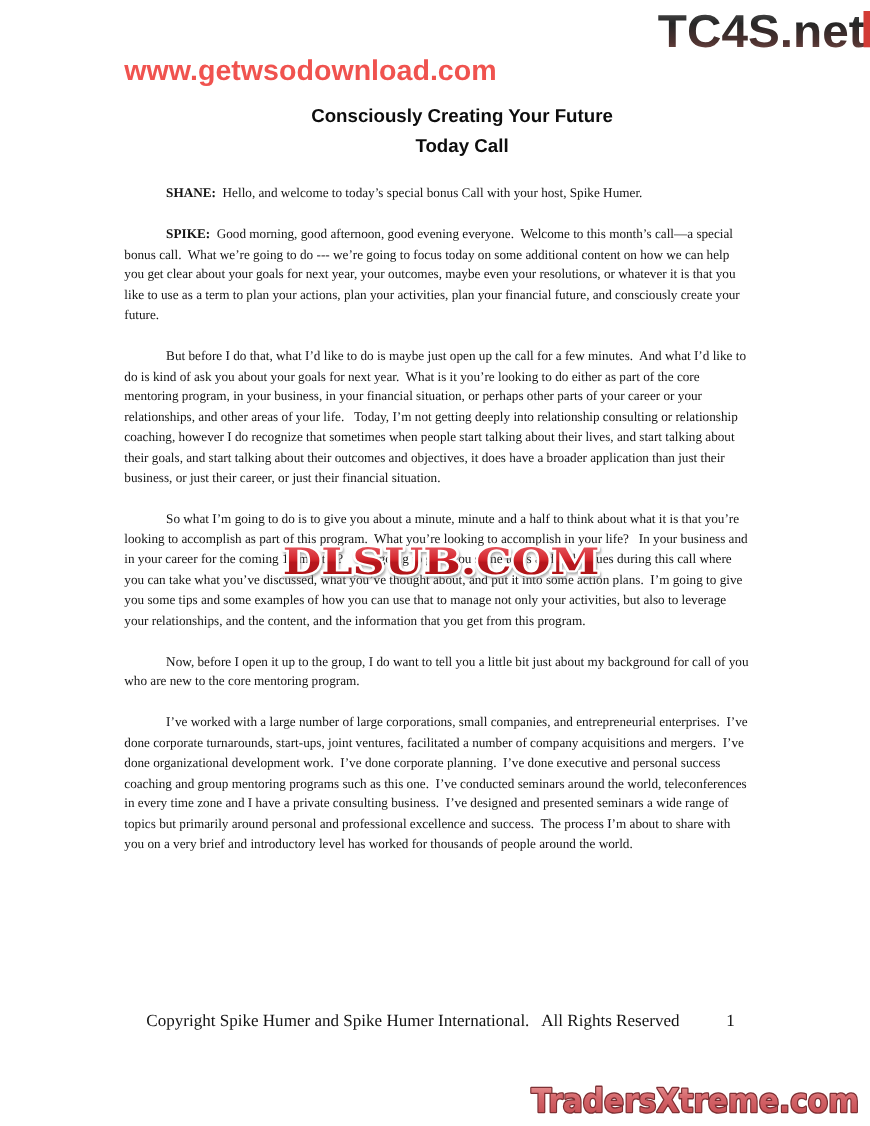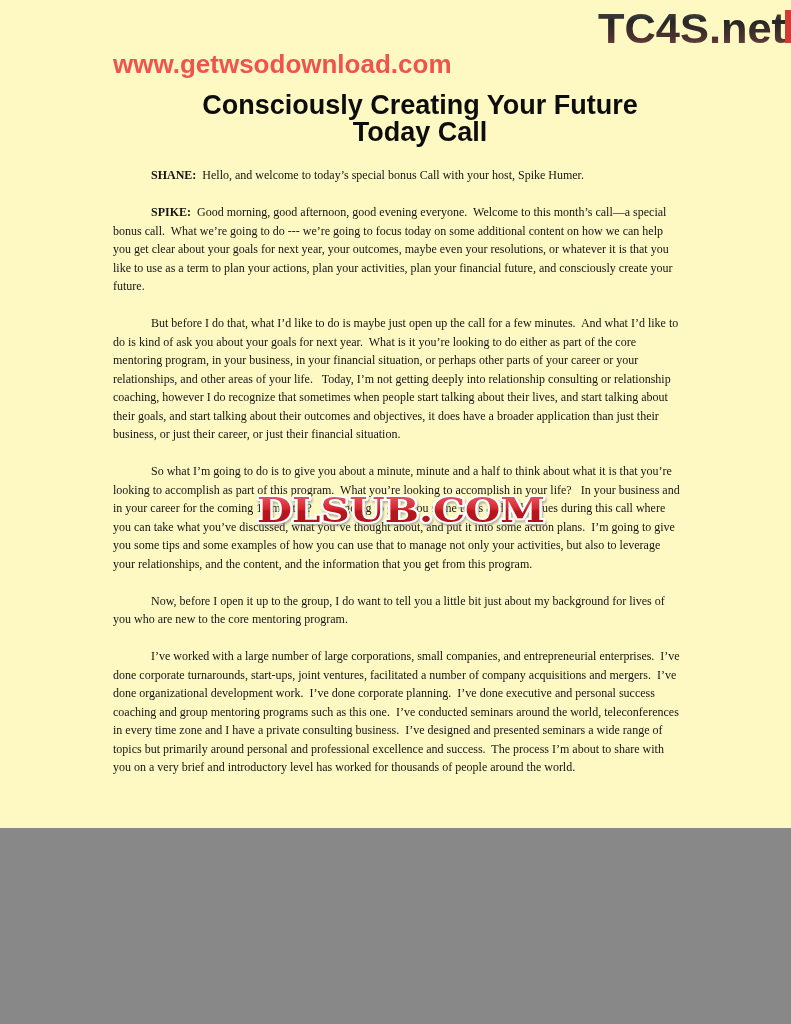--- a/index.html
+++ b/index.html
@@ -1,20 +1,20 @@
 <!DOCTYPE html>
 <html><head>
 <meta charset="utf-8">
 <style>
   html, body { margin: 0; padding: 0; background: #888; }
   .page {
     position: relative;
     width: 791px;
-    height: 828px;
-    background: #fef9c3;
+    height: 1024px;
+    background: #ffffff;
     overflow: hidden;
     font-family: "Liberation Serif", serif;
     color: #141414;
     margin: 0 auto;
   }
 
   
   .tc4s-logo { position: absolute; left: 594px; top: 2px; display: block; }
   .corner-red-mark {
     position: absolute; left: 785px; top: 10px;
@@ -31,21 +31,21 @@
     font-weight: bold;
   }
 
   
   .page-title {
     position: absolute; left: 140px; top: 92px; width: 560px;
     margin: 0;
     text-align: center;
     font-family: "Liberation Sans", sans-serif;
     font-weight: bold;
-    font-size: 27px; line-height: 27px;
+    font-size: 17px; line-height: 27px;
     color: #0d0d0d;
   }
 
   
   .document-body {
     position: absolute; left: 113px; top: 166px; width: 570px;
     font-size: 12px; line-height: 18.5px;
   }
   .document-body p {
     margin: 0 0 18.5px 0;
@@ -94,21 +94,21 @@
   <h1 class="page-title">
     <span>Consciously Creating Your Future</span><br>
     <span>Today Call</span>
   </h1>
 
   <div class="document-body">
     <p><b>SHANE:</b><span>  Hello, and welcome to today’s special bonus Call with your host, Spike Humer.</span></p>
     <p><b>SPIKE:</b><span>  Good morning, good afternoon, good evening everyone.  Welcome to this month’s call—a special bonus call.  What we’re going to do --- we’re going to focus today on some additional content on how we can help you get clear about your goals for next year, your outcomes, maybe even your resolutions, or whatever it is that you like to use as a term to plan your actions, plan your activities, plan your financial future, and consciously create your future.</span></p>
     <p><b></b><span>But before I do that, what I’d like to do is maybe just open up the call for a few minutes.  And what I’d like to do is kind of ask you about your goals for next year.  What is it you’re looking to do either as part of the core mentoring program, in your business, in your financial situation, or perhaps other parts of your career or your relationships, and other areas of your life.   Today, I’m not getting deeply into relationship consulting or relationship coaching, however I do recognize that sometimes when people start talking about their lives, and start talking about their goals, and start talking about their outcomes and objectives, it does have a broader application than just their business, or just their career, or just their financial situation.</span></p>
     <p><b></b><span>So what I’m going to do is to give you about a minute, minute and a half to think about what it is that you’re looking to accomplish as part of this program.  What you’re looking to accomplish in your life?   In your business and in your career for the coming 12 months?    I’m going to give you some tools and techniques during this call where you can take what you’ve discussed, what you’ve thought about, and put it into some action plans.  I’m going to give you some tips and some examples of how you can use that to manage not only your activities, but also to leverage your relationships, and the content, and the information that you get from this program.</span></p>
-    <p><b></b><span>Now, before I open it up to the group, I do want to tell you a little bit just about my background for lives of you who are new to the core mentoring program.</span></p>
+    <p><b></b><span>Now, before I open it up to the group, I do want to tell you a little bit just about my background for call of you who are new to the core mentoring program.</span></p>
     <p><b></b><span>I’ve worked with a large number of large corporations, small companies, and entrepreneurial enterprises.  I’ve done corporate turnarounds, start-ups, joint ventures, facilitated a number of company acquisitions and mergers.  I’ve done organizational development work.  I’ve done corporate planning.  I’ve done executive and personal success coaching and group mentoring programs such as this one.  I’ve conducted seminars around the world, teleconferences in every time zone and I have a private consulting business.  I’ve designed and presented seminars a wide range of topics but primarily around personal and professional excellence and success.  The process I’m about to share with you on a very brief and introductory level has worked for thousands of people around the world.</span></p>
   </div>
 
   <svg class="dlsub-stamp" width="298" height="42" viewBox="0 0 298 42">
     <defs>
       <linearGradient id="dlsubGrad" x1="0" y1="0" x2="0" y2="1">
         <stop offset="0" stop-color="#ea6b72"></stop>
         <stop offset="0.45" stop-color="#d6262e"></stop>
         <stop offset="0.52" stop-color="#b8161d"></stop>
         <stop offset="1" stop-color="#ab0e15"></stop>

